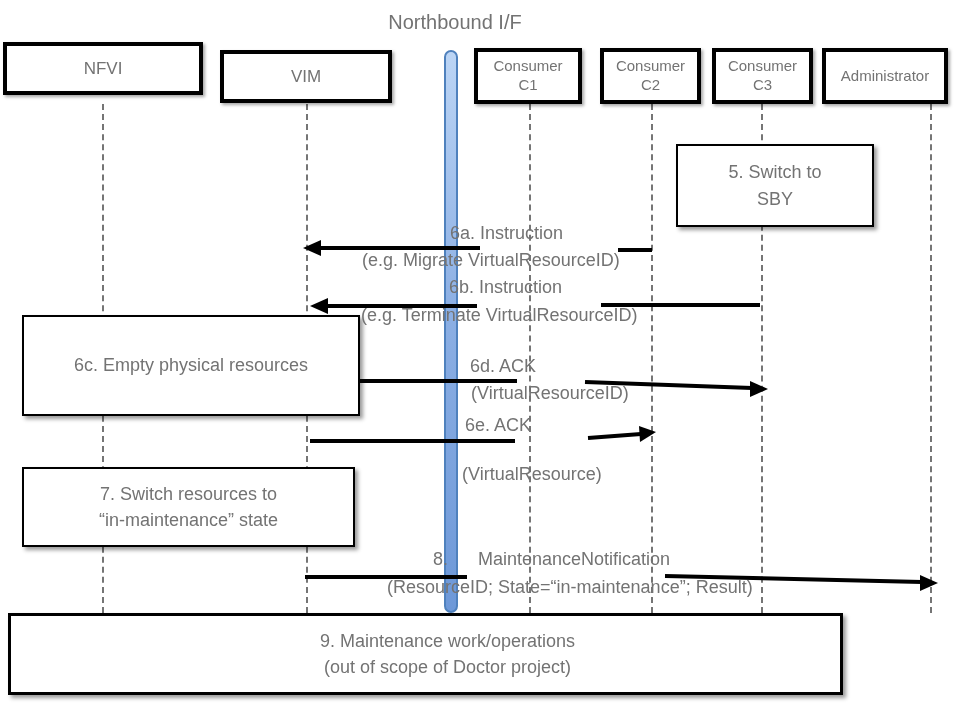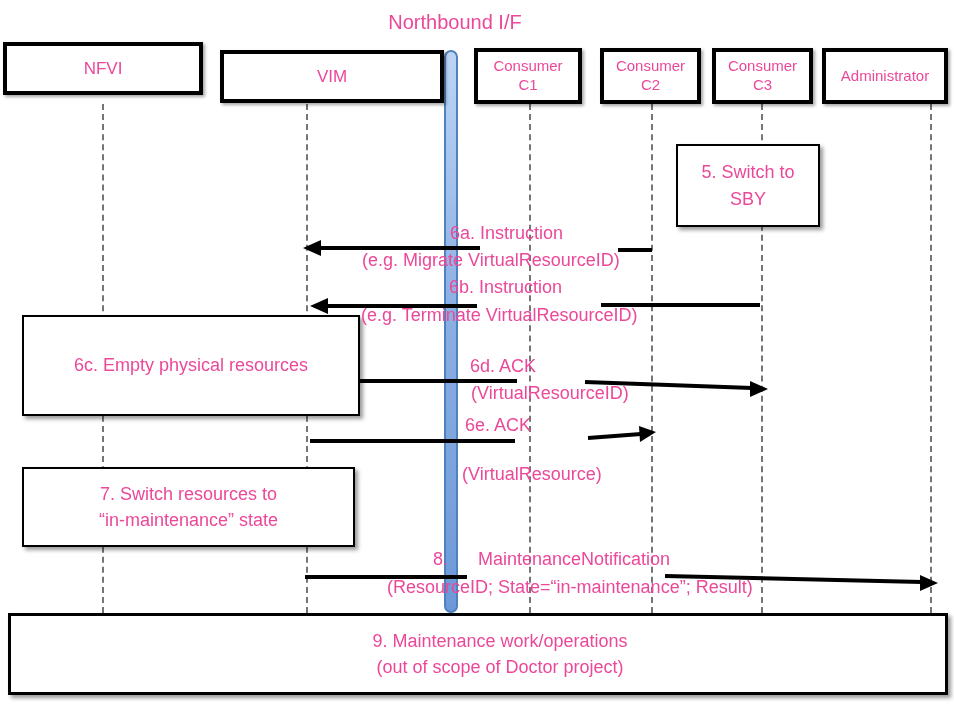--- a/index.html
+++ b/index.html
@@ -1,33 +1,33 @@
 <!DOCTYPE html>
 <html><head>
 <meta charset="utf-8">
 <style>
   html,body{margin:0;padding:0;background:#fff;}
   #canvas{
     position:relative;width:954px;height:705px;background:#ffffff;
-    font-family:"Liberation Sans",sans-serif;color:#ec4899;overflow:hidden;
+    font-family:"Liberation Sans",sans-serif;color:#737373;overflow:hidden;
   }
   
   #diagram-title{
     position:absolute;left:330px;top:11px;width:250px;text-align:center;
     font-size:20px;white-space:nowrap;
   }
   
   .actor{
     position:absolute;box-sizing:border-box;background:#fff;
     border:4px solid #000;display:flex;align-items:center;justify-content:center;
     text-align:center;white-space:pre-line;line-height:1.25;
     box-shadow:2px 2px 3px rgba(0,0,0,.35);z-index:4;
   }
   #actor-nfvi{left:3px;top:42px;width:200px;height:53px;font-size:17px;}
-  #actor-vim{left:220px;top:50px;width:224px;height:53px;font-size:17px;}
+  #actor-vim{left:220px;top:50px;width:172px;height:53px;font-size:17px;}
   #actor-c1{left:474px;top:48px;width:108px;height:56px;font-size:15px;}
   #actor-c2{left:600px;top:48px;width:101px;height:56px;font-size:15px;}
   #actor-c3{left:712px;top:48px;width:101px;height:56px;font-size:15px;}
   #actor-admin{left:822px;top:48px;width:126px;height:56px;font-size:15px;}
   
   .lifeline{
     position:absolute;top:104px;height:509px;width:0;
     border-left:2px dashed #757575;z-index:1;
   }
   #ll-nfvi{left:102px;}
@@ -43,24 +43,24 @@
     background:linear-gradient(to bottom,#bcd5f5 0%,#8db0e4 45%,#6d98d8 100%);
     z-index:2;
   }
   
   .sbox{
     position:absolute;box-sizing:border-box;background:#fff;
     border:2px solid #000;display:flex;align-items:center;justify-content:center;
     text-align:center;white-space:pre-line;line-height:1.45;
     box-shadow:3px 3px 4px rgba(0,0,0,.4);z-index:4;font-size:18px;
   }
-  #step-5{left:676px;top:144px;width:144px;height:83px;}
+  #step-5{left:676px;top:144px;width:198px;height:83px;}
   #step-6c{left:22px;top:315px;width:338px;height:101px;}
   #step-7{left:22px;top:467px;width:333px;height:80px;}
-  #step-9{left:8px;top:613px;width:940px;height:82px;border-width:3px;z-index:5;padding-left:44px;}
+  #step-9{left:8px;top:613px;width:835px;height:82px;border-width:3px;z-index:5;padding-left:44px;}
   
   #arrow-layer{position:absolute;left:0;top:0;z-index:3;}
   
   .mlabel{
     position:absolute;font-size:18px;text-align:left;white-space:pre;
     line-height:1.2;z-index:6;
   }
   #lbl-6a-name{left:450px;top:223px;width:200px;}
   #lbl-6a-detail{left:362px;top:250px;width:360px;}
   #lbl-6b-name{left:449px;top:277px;width:200px;}

